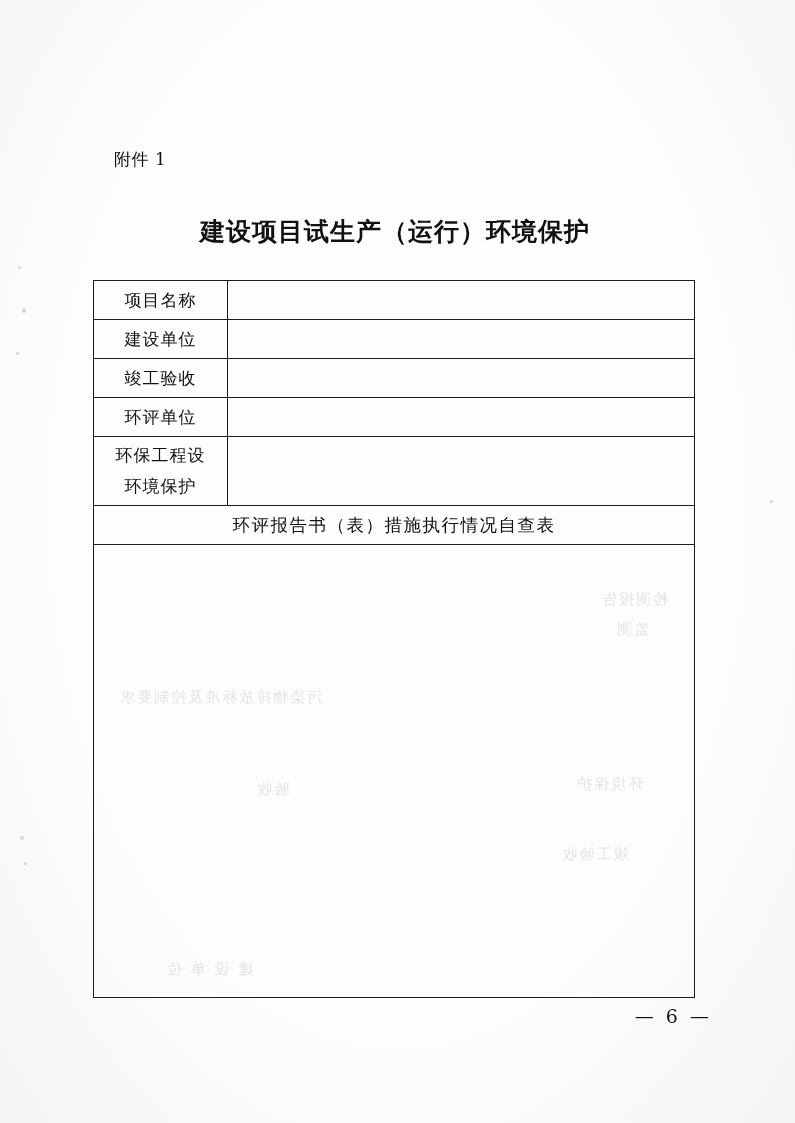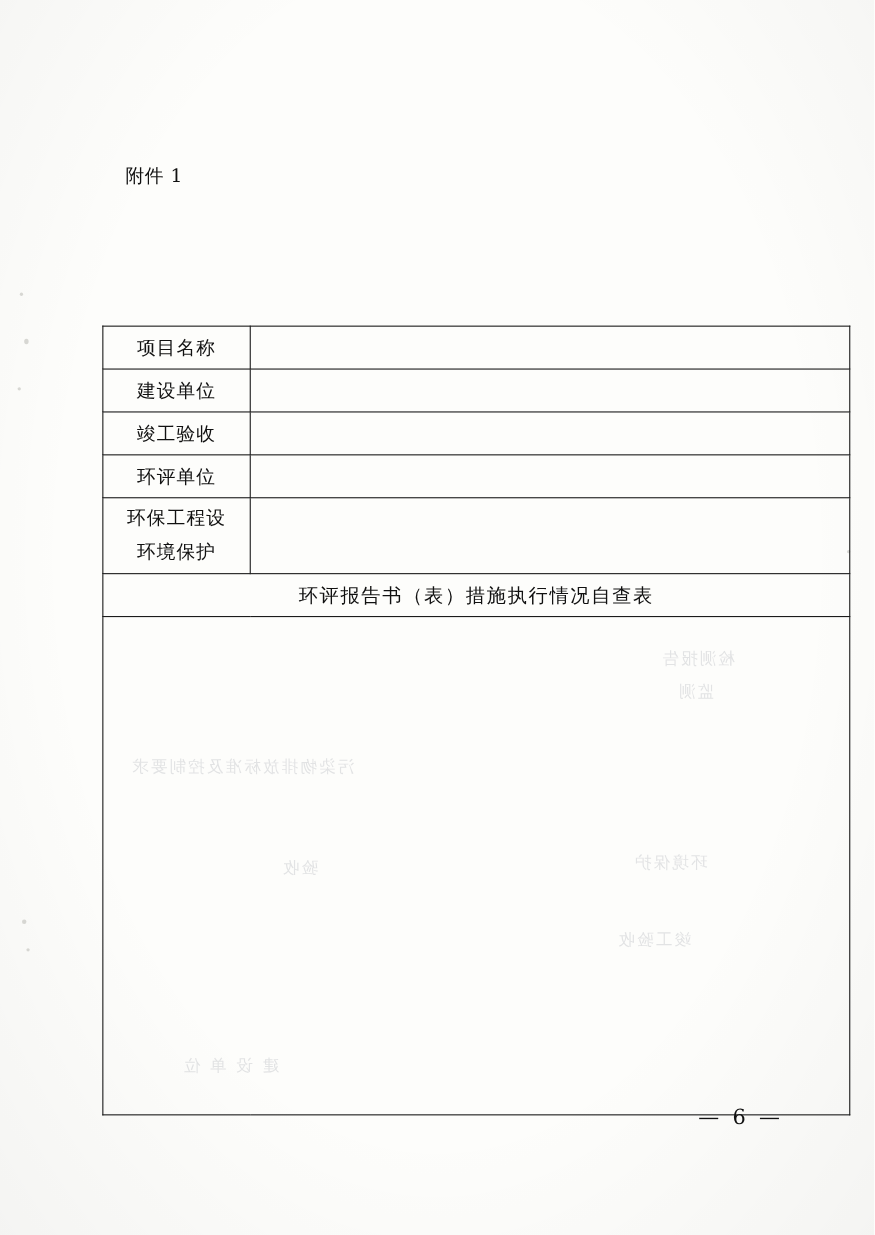--- a/index.html
+++ b/index.html
@@ -69,22 +69,22 @@
     font-weight: bold;
     letter-spacing: 1px;
     line-height: 40px;
     font-family: "DejaVu Sans", "Liberation Sans", sans-serif;
   }
 
   
   .tbl {
     position: absolute;
     left: 93px;
-    top: 296px;
-    width: 680px;
+    top: 280px;
+    width: 602px;
     border-collapse: collapse;
     table-layout: fixed;
   }
   .tbl td {
     border: 1.5px solid #1b1b1b;
     padding: 0;
     vertical-align: middle;
     background: transparent;
   }
   .lbl {
@@ -154,20 +154,21 @@
     <div class="ghost" style="left:615px; top:620px;">监测</div>
     <div class="ghost" style="left:118px; top:688px;">污染物排放标准及控制要求</div>
     <div class="ghost" style="left:255px; top:780px;">验收</div>
     <div class="ghost" style="left:575px; top:775px;">环境保护</div>
     <div class="ghost" style="left:560px; top:845px;">竣工验收</div>
     <div class="ghost" style="left:165px; top:960px;">建 设 单 位</div>
 
     <div class="attachment-label">附件 1</div>
 
     <div class="title-block">
+      <div class="title-line">建设项目试生产（运行）环境保护</div>
     </div>
 
     <table class="tbl">
       <tbody>
         <tr>
           <td class="lbl">项目名称</td>
           <td class="val"></td>
         </tr>
         <tr>
           <td class="lbl">建设单位</td>

